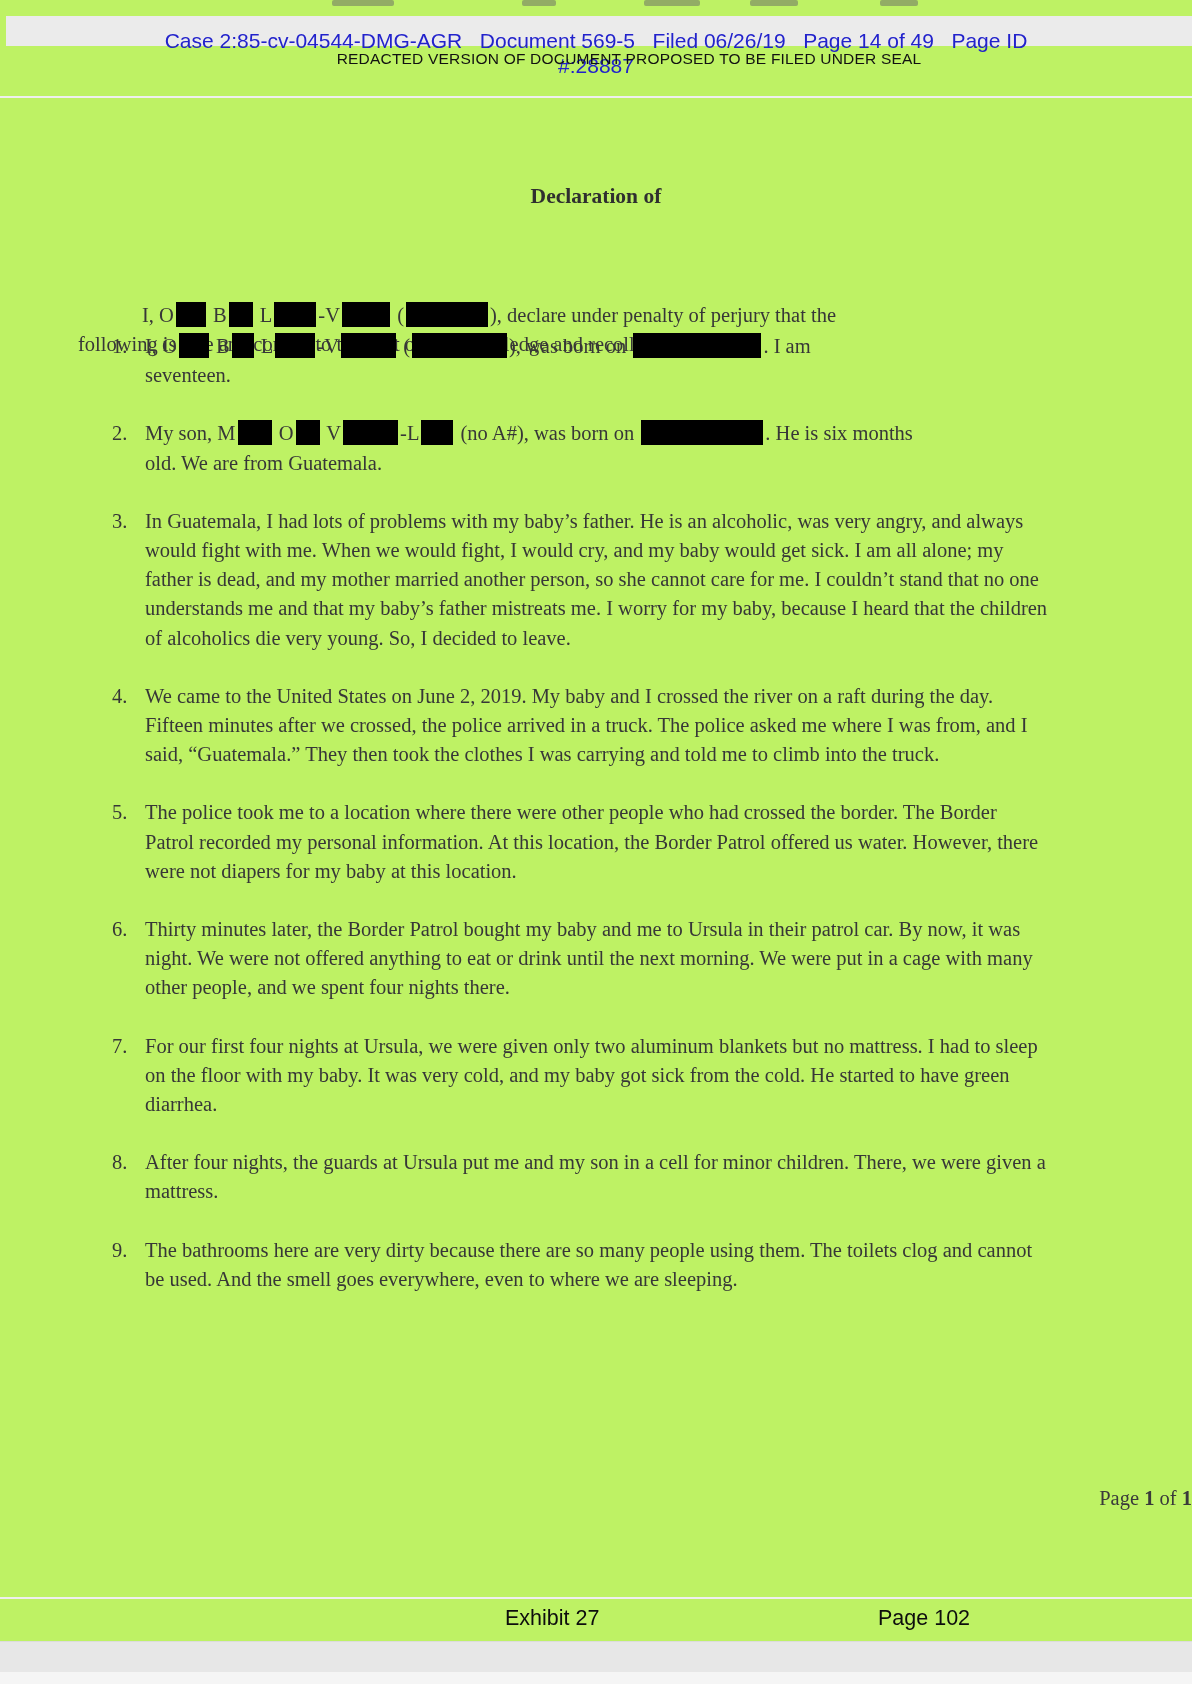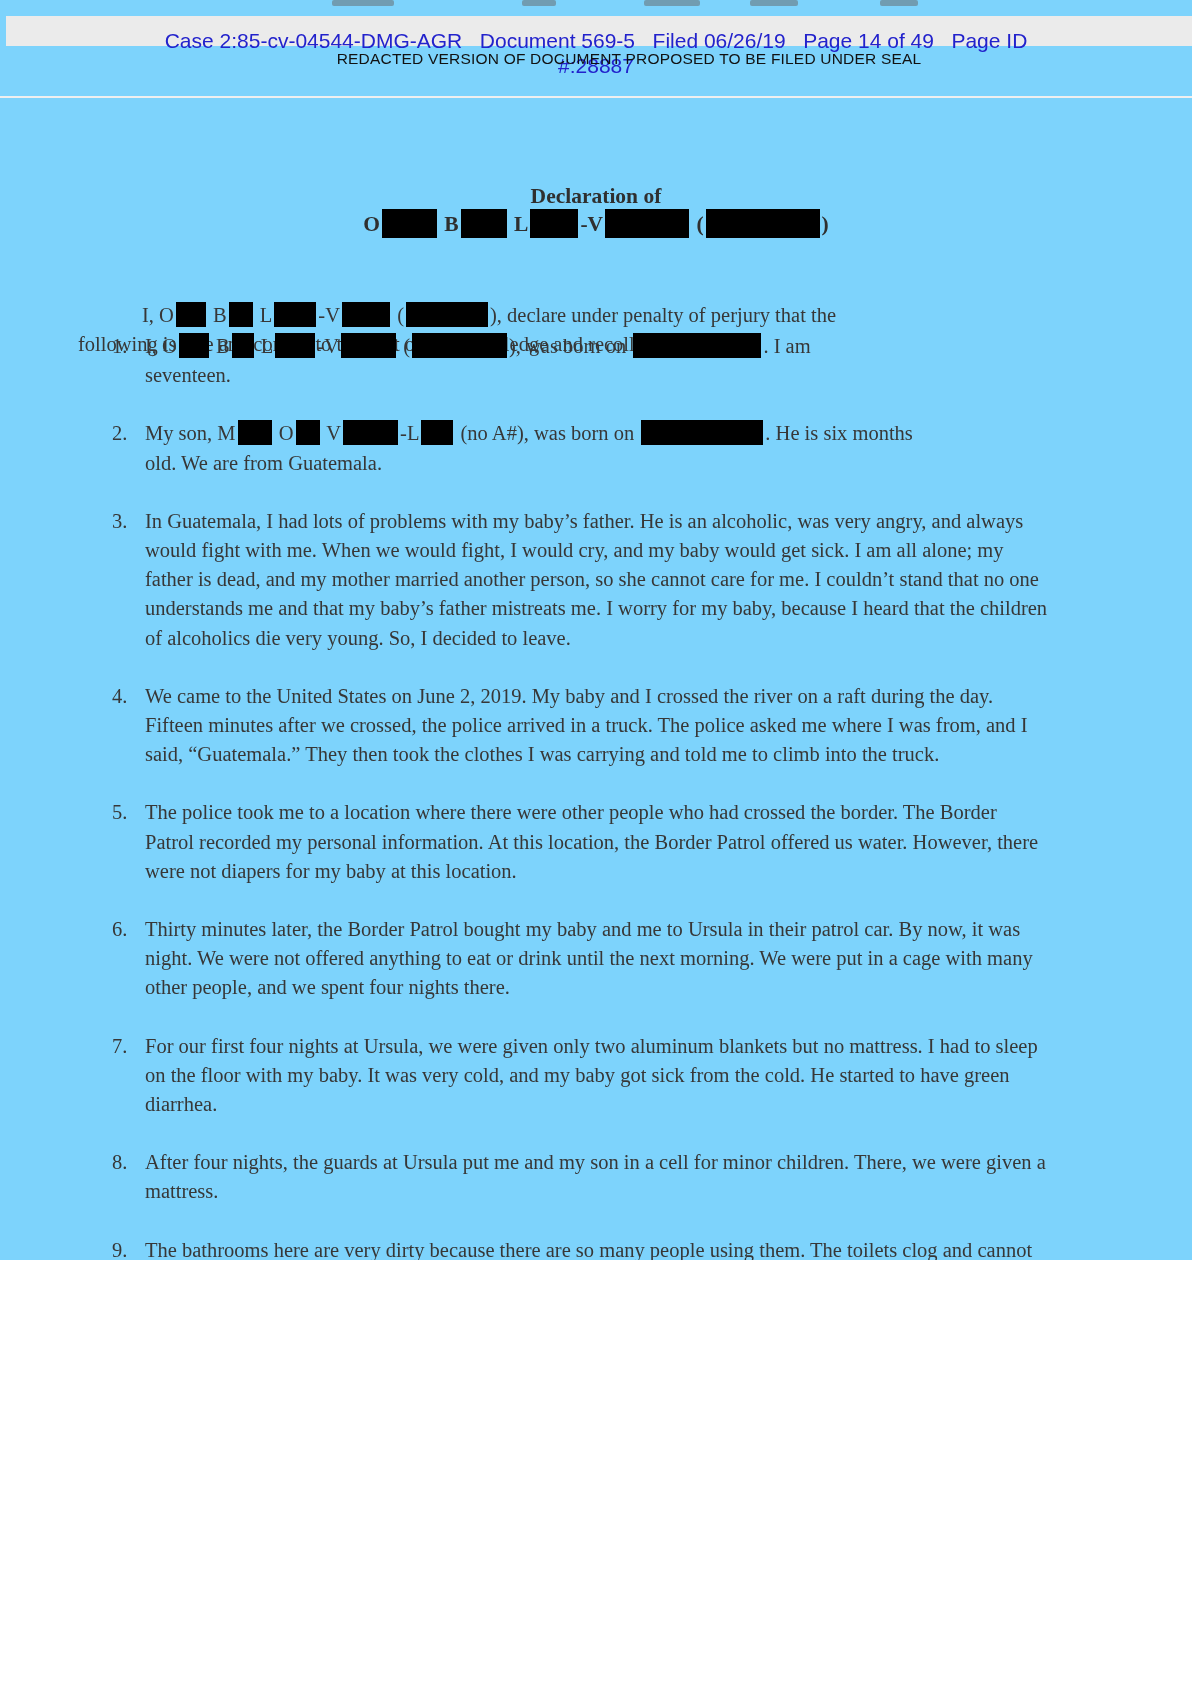--- a/index.html
+++ b/index.html
@@ -1,18 +1,18 @@
 <!DOCTYPE html>
 <html style="--accent_blue: #2222cc; --text_dark: #373737; --redaction: #000000;"><head>
 <meta charset="utf-8">
 <style>
   html,body { margin:0; padding:0; background:#ffffff; }
   .page {
-    position:relative; width:1192px; height:1260px;
-    background:#7dd3fc; overflow:hidden;
+    position:relative; width:1192px; height:1684px;
+    background:#bef264; overflow:hidden;
     font-family:"Liberation Serif", serif;
     color:var(--text_dark, #373737);
   }
   
   .smudge { position:absolute; top:0; height:6px; background:#666; opacity:.5; border-radius:2px; }
   .band-top { position:absolute; top:16px; left:6px; right:0; height:30px; background:#ebebeb; }
   .band-bottom { position:absolute; top:1641px; left:0; right:0; height:31px; background:#e7e7e7; border-top:1px solid #dcdcdc; }
   .band-bottom2 { position:absolute; top:1672px; left:0; right:0; bottom:0; background:#f5f5f5; }
   .faint-line { position:absolute; left:0; right:0; height:2px; background:#efefef; }
 
@@ -84,21 +84,20 @@
 
   <div class="band-top"></div>
   <div class="faint-line" style="top:96px;"></div>
   <div class="faint-line" style="top:1597px;"></div>
 
   <div class="case-line">Case 2:85-cv-04544-DMG-AGR   Document 569-5   Filed 06/26/19   Page 14 of 49   Page ID</div>
   <div class="seal-notice">REDACTED VERSION OF DOCUMENT PROPOSED TO BE FILED UNDER SEAL</div>
   <div class="page-id">#:28887</div>
 
   <div class="title">Declaration of</div>
-  <div class="declarant">O<span class="redact" style="width: 55px;"></span> B<span class="redact" style="width: 46px;"></span> L<span class="redact" style="width: 48px;"></span>-V<span class="redact" style="width: 84px;"></span> (<span class="redact" style="width: 114px;"></span>)</div>
   <div class="intro">I, O<span class="redact" style="width: 30px;"></span> B<span class="redact" style="width: 24px;"></span> L<span class="redact" style="width: 42px;"></span>-V<span class="redact" style="width: 48px;"></span> (<span class="redact" style="width: 82px;"></span>), declare under penalty of perjury that the<br>following is true and correct to the best of my knowledge and recollection.</div>
 
   <div class="list" id="declaration-list">
       <div class="item">
         <span class="num">1.</span>
         <div class="text">I, O<span class="redact" style="width: 30px;"></span> B<span class="redact" style="width: 22px;"></span> L<span class="redact" style="width: 40px;"></span>-V<span class="redact" style="width: 55px;"></span> (<span class="redact" style="width: 95px;"></span>), was born on <span class="redact" style="width: 128px;"></span>. I am<br>seventeen.</div>
       </div>
       <div class="item">
         <span class="num">2.</span>
         <div class="text">My son, M<span class="redact" style="width: 34px;"></span> O<span class="redact" style="width: 24px;"></span> V<span class="redact" style="width: 55px;"></span>-L<span class="redact" style="width: 32px;"></span> (no A#), was born on <span class="redact" style="width: 122px;"></span>. He is six months<br>old. We are from Guatemala.</div>

